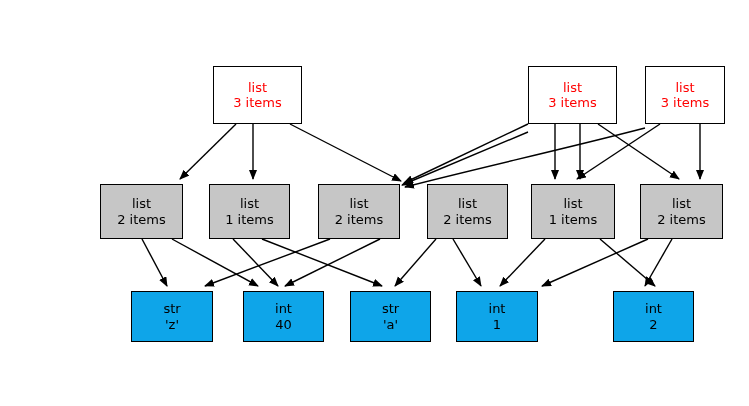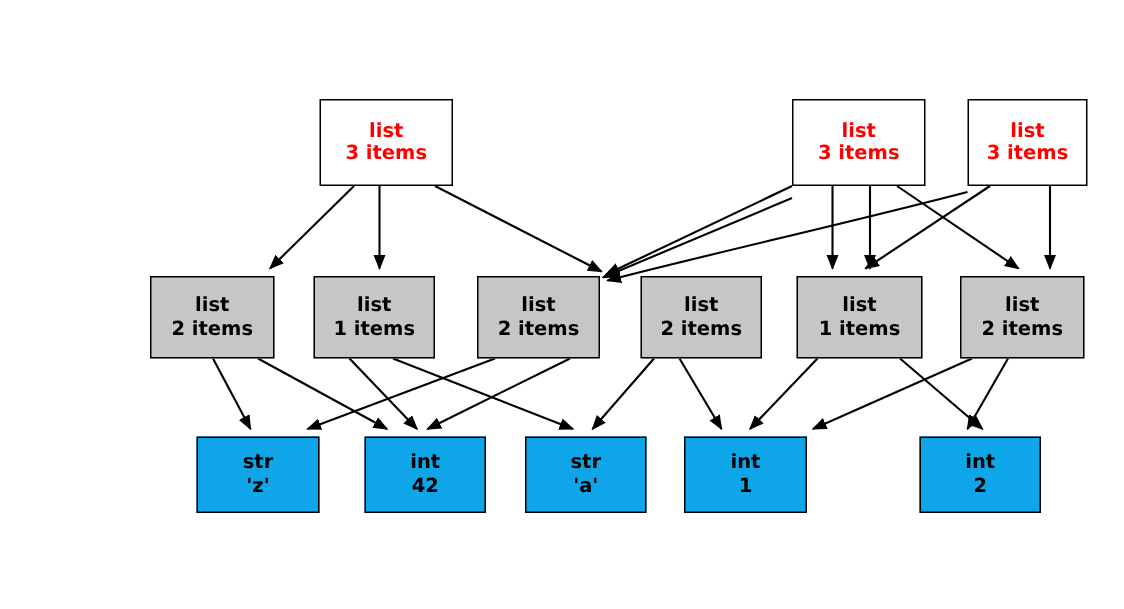--- a/index.html
+++ b/index.html
@@ -11,21 +11,20 @@
     width: 749px;
     height: 406px;
     font-family: "DejaVu Sans", "Liberation Sans", sans-serif;
     overflow: hidden;
   }
   #canvas {
     position: relative;
     width: 636px;
     height: 406px;
     background: #ffffff;
-    font-weight: bold;
   }
   #edges {
     position: absolute;
     left: 0;
     top: 0;
     width: 749px;
     height: 406px;
     pointer-events: none;
   }
   .node {
@@ -127,21 +126,21 @@
       <div class="node node-branch" style="left: 640px; top: 184px; width: 83px; height: 55px;">
         <span class="l1">list</span>
         <span class="l2">2 items</span>
       </div>
       <div class="node node-leaf" style="left: 131px; top: 291px; width: 82px; height: 51px;">
         <span class="l1">str</span>
         <span class="l2">'z'</span>
       </div>
       <div class="node node-leaf" style="left: 243px; top: 291px; width: 81px; height: 51px;">
         <span class="l1">int</span>
-        <span class="l2">42</span>
+        <span class="l2">40</span>
       </div>
       <div class="node node-leaf" style="left: 350px; top: 291px; width: 81px; height: 51px;">
         <span class="l1">str</span>
         <span class="l2">'a'</span>
       </div>
       <div class="node node-leaf" style="left: 456px; top: 291px; width: 82px; height: 51px;">
         <span class="l1">int</span>
         <span class="l2">1</span>
       </div>
       <div class="node node-leaf" style="left: 613px; top: 291px; width: 81px; height: 51px;">

